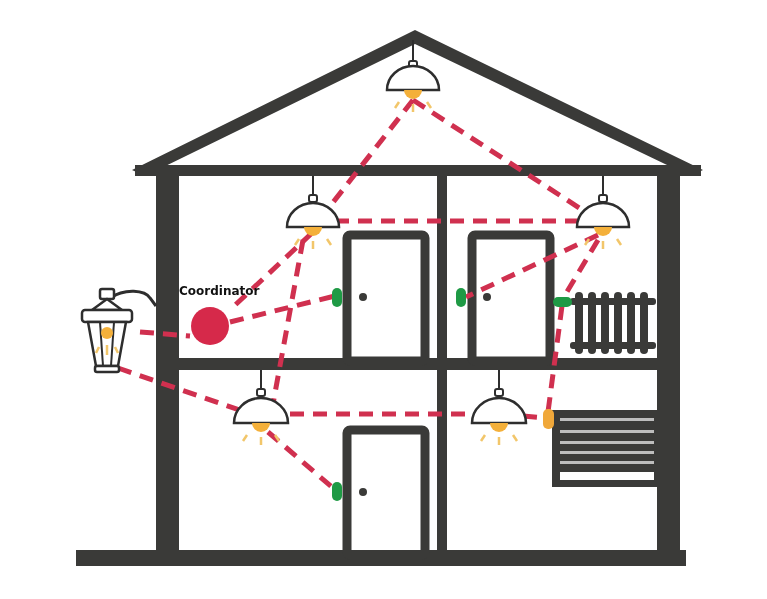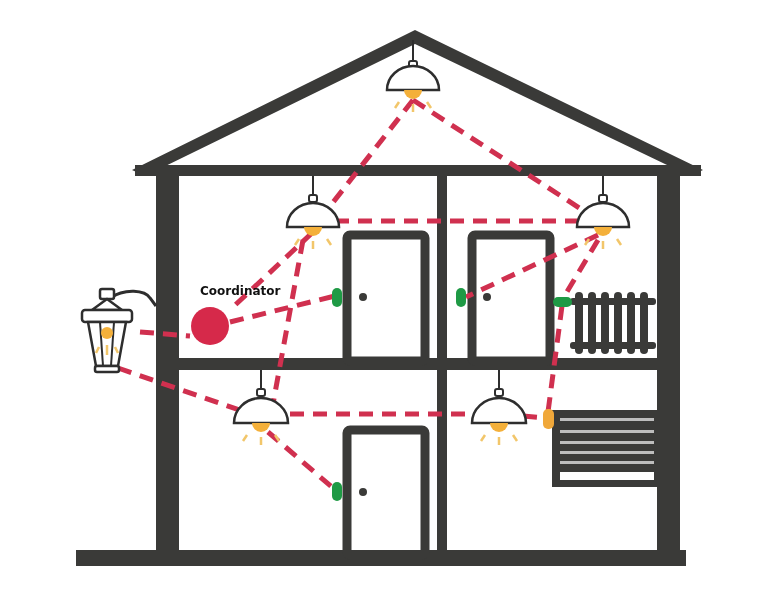--- a/index.html
+++ b/index.html
@@ -6,21 +6,21 @@
   body{width:767px;height:599px;overflow:hidden;font-family:"DejaVu Sans",sans-serif;}
   #stage{position:relative;width:767px;height:599px;}
   svg{position:absolute;left:0;top:0;}
   .wall{fill:#3a3a38;}
   .link{stroke:#d0304f;stroke-width:5;stroke-dasharray:14 9;fill:none;}
   .lamp-shade{fill:#ffffff;stroke:#2e2e2e;stroke-width:2.5;}
   .bulb{fill:#f4b03a;}
   .ray{stroke:#f2c66a;stroke-width:2.5;}
   .sensor{fill:#1f9a45;}
   .knob{fill:#3a3a38;}
-  .label{position:absolute;font-family:"DejaVu Sans",sans-serif;font-weight:bold;font-size:12px;color:#111;padding-left:21px;}
+  .label{position:absolute;font-family:"DejaVu Sans",sans-serif;font-weight:bold;font-size:12px;color:#111;}
 </style>
 </head>
 <body>
 
 <div id="stage">
 <svg width="767" height="599" viewBox="0 0 767 599">
 
   <polygon class="wall" points="132,170 415,30 703,170 690,176 415,44 145,176"></polygon>
 
   <rect class="wall" x="135" y="165" width="566" height="11"></rect>

